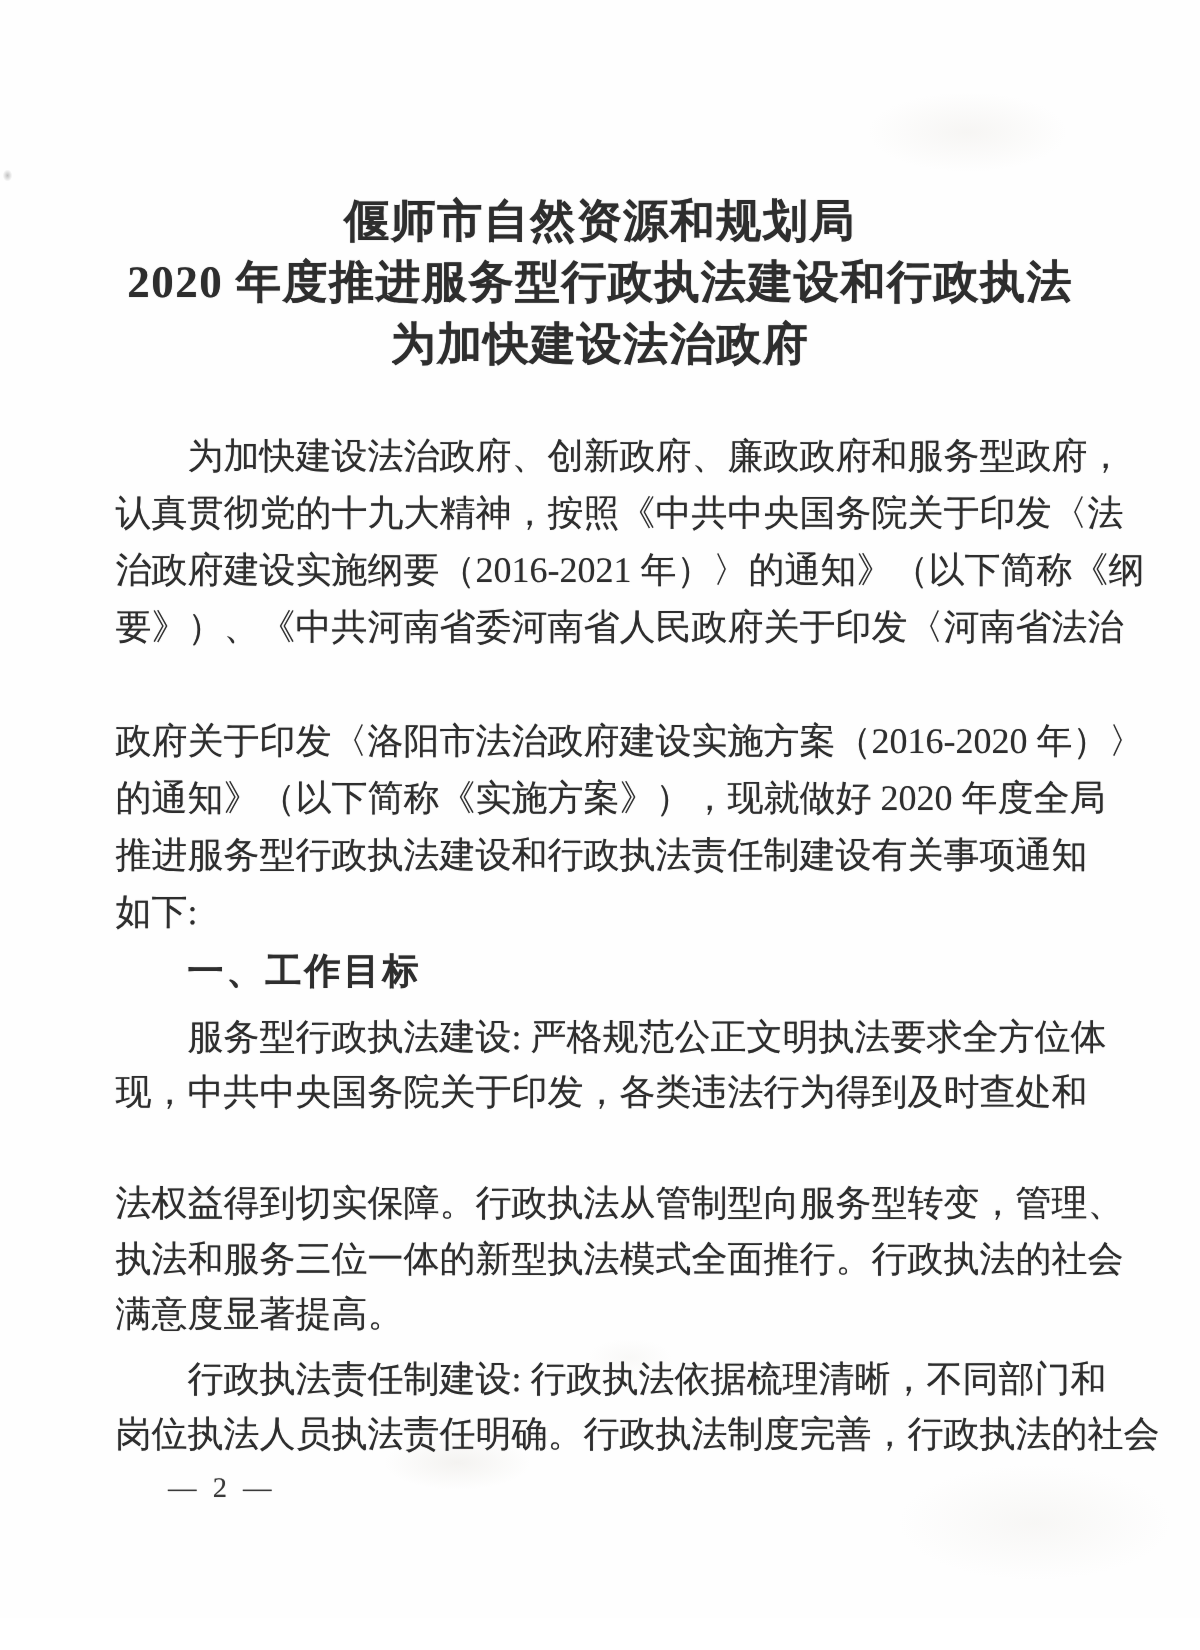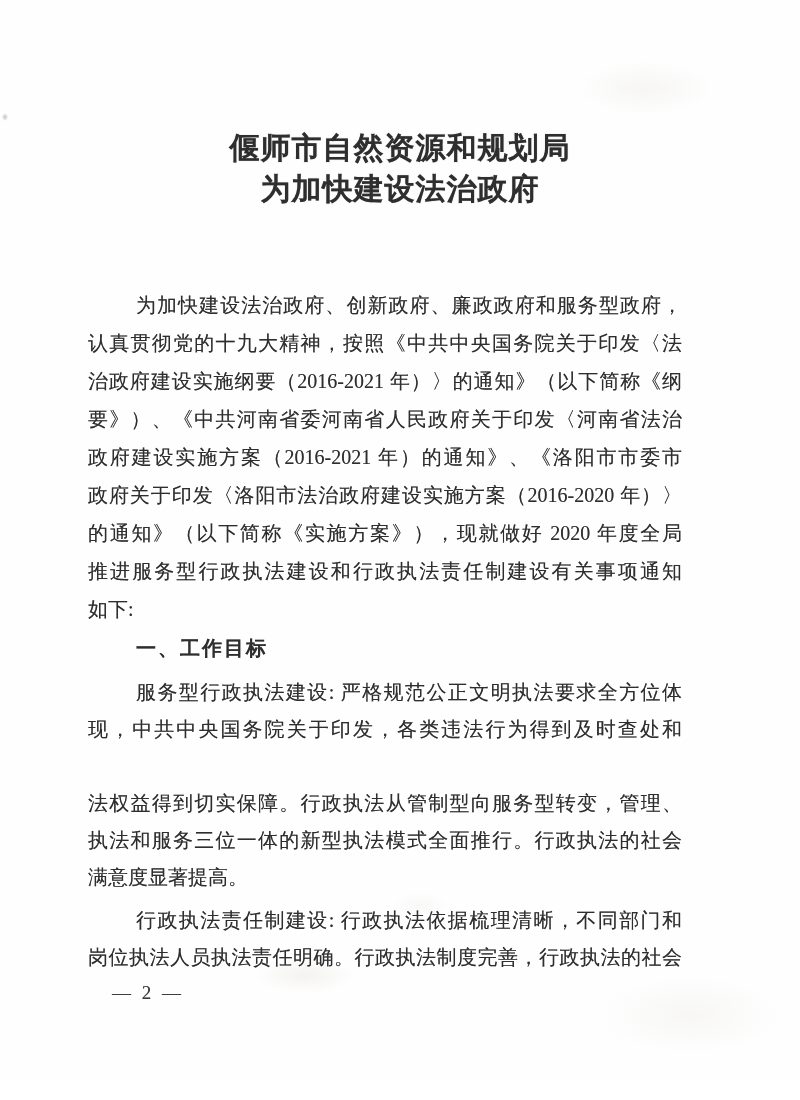--- a/index.html
+++ b/index.html
@@ -38,25 +38,25 @@
   .title-line {
     font-size: 30px;
     line-height: 41px;
     font-weight: bold;
     letter-spacing: 1px;
     text-shadow: 0 0 0.7px rgba(40,40,40,0.55);
   }
 
   .bline {
     position: absolute;
-    left: 88px;
+    left: 77px;
     width: 594px;
     height: 38px;
     line-height: 38px;
-    font-size: 20px;
+    font-size: 24px;
     white-space: nowrap;
     text-align: justify;
     text-align-last: justify;
     text-shadow: 0 0 0.6px rgba(46,46,46,0.5);
   }
   .bline.indent  { text-indent: 48px; }
   .bline.natural { text-align: left; text-align-last: auto; }
   .bline.heading {
     font-family: "Liberation Sans", "DejaVu Sans", sans-serif;
     font-weight: bold;
@@ -76,28 +76,28 @@
     text-shadow: 0 0 0.6px rgba(50,50,50,0.45);
   }
 </style>
 </head>
 <body>
 
 <div class="page">
 
   <div class="title-block">
     <div class="title-line">偃师市自然资源和规划局</div>
+    <div class="title-line">2020 年度推进服务型行政执法建设和行政执法</div>
     <div class="title-line">为加快建设法治政府</div>
   </div>
 
   <div class="bline indent" style="top:286px">为加快建设法治政府、创新政府、廉政政府和服务型政府，</div>
   <div class="bline" style="top:324px">认真贯彻党的十九大精神，按照《中共中央国务院关于印发〈法</div>
   <div class="bline" style="top:362px">治政府建设实施纲要（2016-2021 年）〉的通知》（以下简称《纲</div>
   <div class="bline" style="top:400px">要》）、《中共河南省委河南省人民政府关于印发〈河南省法治</div>
-  <div class="bline" style="top:438px">政府建设实施方案（2016-2021 年）的通知》、《洛阳市市委市</div>
   <div class="bline" style="top:476px">政府关于印发〈洛阳市法治政府建设实施方案（2016-2020 年）〉</div>
   <div class="bline" style="top:514px">的通知》（以下简称《实施方案》），现就做好 2020 年度全局</div>
   <div class="bline" style="top:552px">推进服务型行政执法建设和行政执法责任制建设有关事项通知</div>
   <div class="bline heading indent" style="top:629px">一、工作目标</div>
 
   <div class="bline natural" style="top:590px">如下:</div>
 
   <div class="bline indent" style="top:673px">服务型行政执法建设: 严格规范公正文明执法要求全方位体</div>
   <div class="bline" style="top:710px">现，中共中央国务院关于印发，各类违法行为得到及时查处和</div>
   <div class="bline" style="top:784px">法权益得到切实保障。行政执法从管制型向服务型转变，管理、</div>

